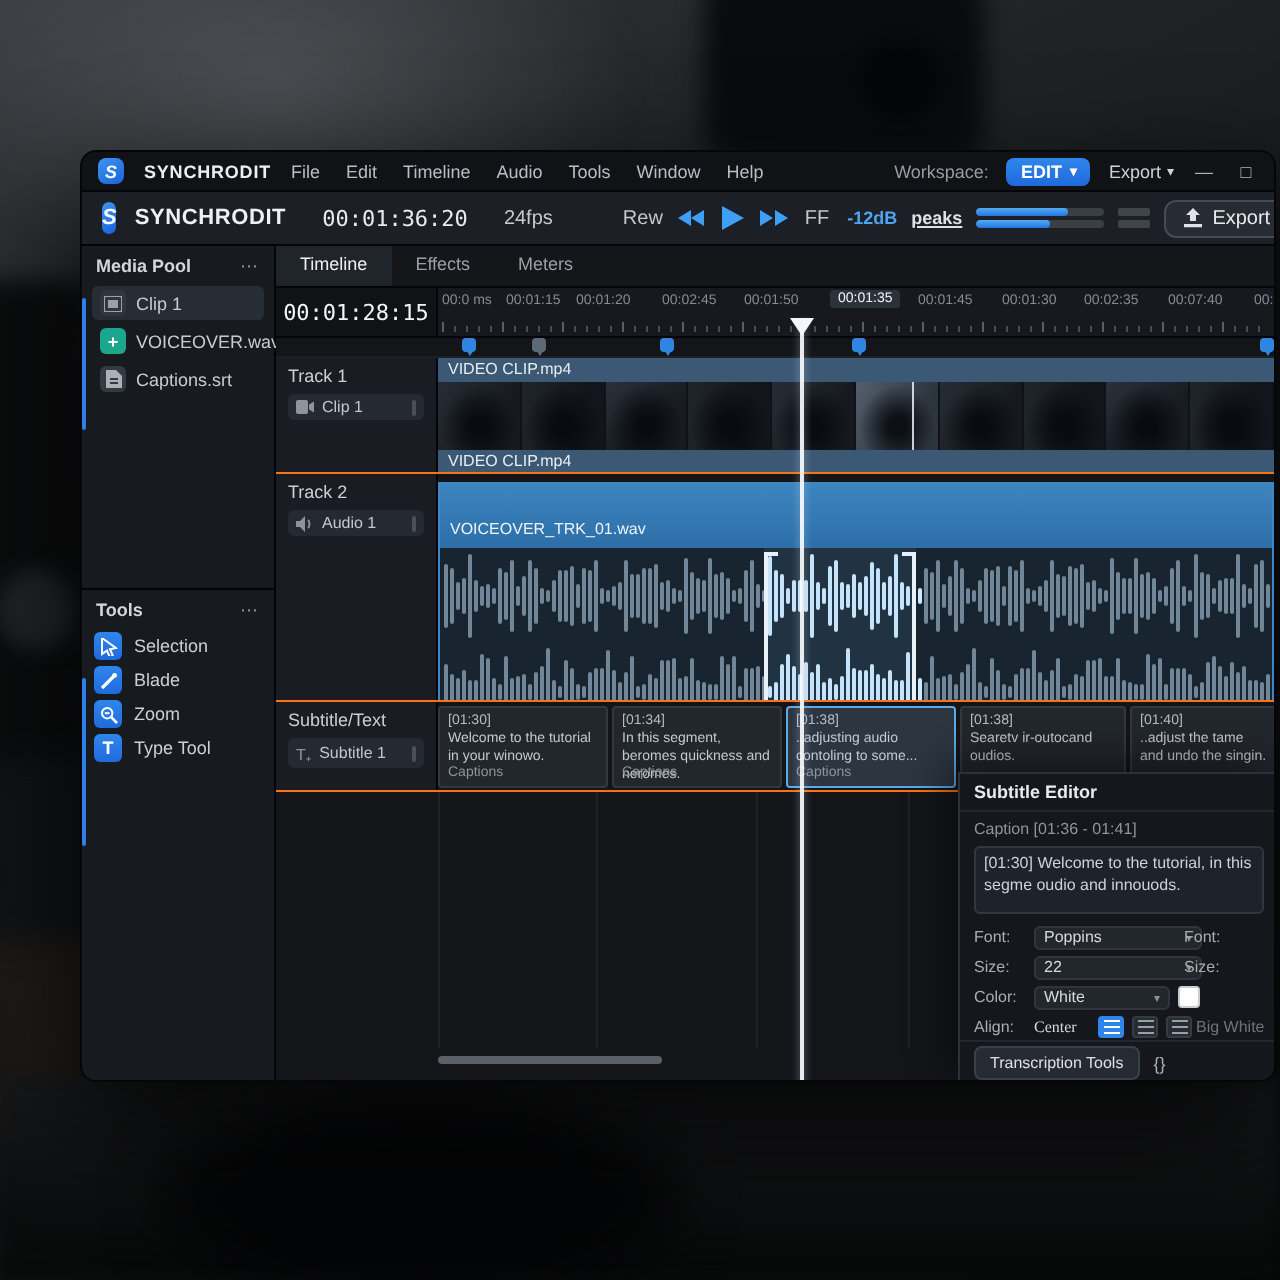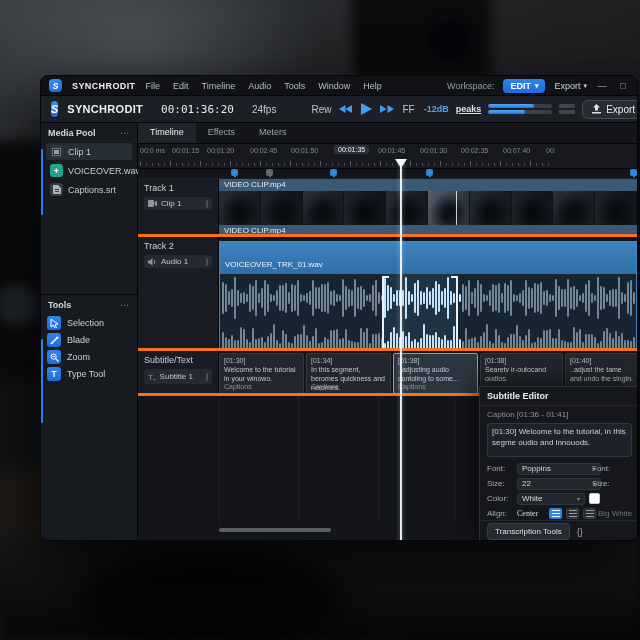--- a/index.html
+++ b/index.html
@@ -95,21 +95,21 @@
   .rlabel.hl { background:#2b323b; color:#f2f4f6; padding:1px 4px; border-radius:2px; top:1px; }
   .ticks { position:absolute; left:2px; bottom:2px; display:flex; align-items:flex-end; }
   .ticks i { width:1px; height:3px; background:#474d55; margin-right:5px; }
   .ticks i.big { height:5px; background:#575e67; }
   .markers { position:relative; height:10px; background:#131519; border-bottom:1px solid #1c1f25; }
   .pin { position:absolute; top:0; width:7px; height:7px; background:#2e86e0; border-radius:2px; }
   .pin::after { content:''; position:absolute; left:1.5px; top:6px; border-left:2px solid transparent;
     border-right:2px solid transparent; border-top:3px solid #2e86e0; }
   .pin.slate { background:#5c6a78; } .pin.slate::after { border-top-color:#5c6a78; }
 
-  .trackrow { display:flex; border-bottom:3px solid #f97316; }
+  .trackrow { display:flex; border-bottom:1px solid #f97316; }
   .thead { width:81px; flex:none; background:#191c22; border-right:1px solid #04050a; padding:4px 6px; }
   .thead-title { font-size:9px; color:#ccd0d5; margin-bottom:4px; }
   .chip { display:flex; align-items:center; gap:4px; background:#242932; border-radius:3px; padding:2px 4px; font-size:8px; color:#c3c8ce; }
   .chip .grab { margin-left:auto; width:2px; height:8px; background:#4a5058; border-radius:1px; }
   .tcontent { position:relative; flex:1; overflow:hidden; }
 
   .row-video { height:58px; }
   .clipbar { height:12px; background:#3b5875; color:#e8edf2; font-size:8px; line-height:12px; padding:0 5px; white-space:nowrap; }
   .filmstrip { display:flex; height:34px; background:#0f1217; }
   .fcell { flex:1; margin-right:1px; background:linear-gradient(120deg,#272d35,#161a20 70%); position:relative; }
@@ -343,20 +343,21 @@
       </aside>
 
       <section class="timeline">
         <div class="tabs">
           <span class="tab active">Timeline</span>
           <span class="tab">Effects</span>
           <span class="tab">Meters</span>
         </div>
 
         <div class="ruler">
+          <div class="tc-cell mono">00:01:28:15</div>
           <div class="scale">
             <span class="rlabel" style="left:2px">00:0 ms</span>
             <span class="rlabel" style="left:34px">00:01:15</span>
             <span class="rlabel" style="left:69px">00:01:20</span>
             <span class="rlabel" style="left:112px">00:02:45</span>
             <span class="rlabel" style="left:153px">00:01:50</span>
             <span class="rlabel hl" style="left:196px">00:01:35</span>
             <span class="rlabel" style="left:240px">00:01:45</span>
             <span class="rlabel" style="left:282px">00:01:30</span>
             <span class="rlabel" style="left:323px">00:02:35</span>

